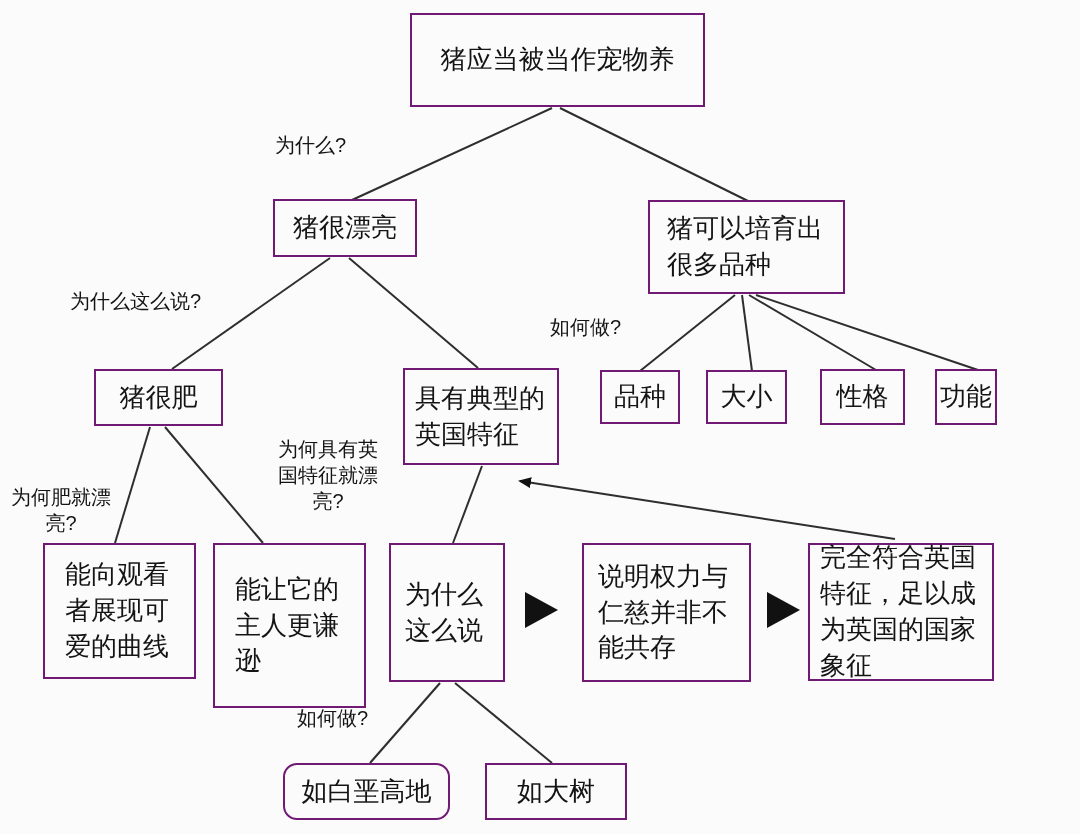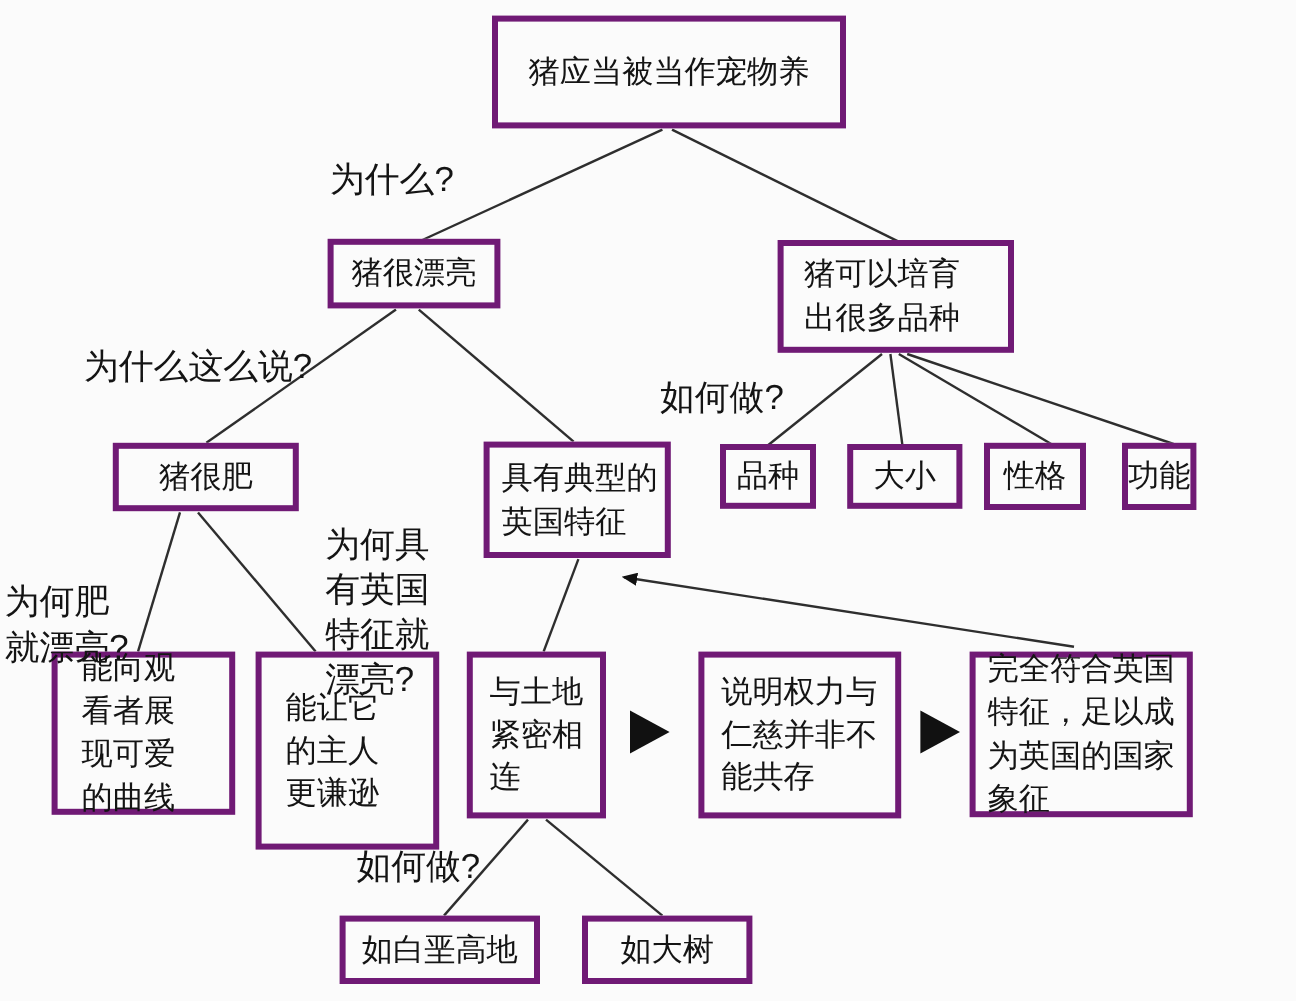--- a/index.html
+++ b/index.html
@@ -13,56 +13,57 @@
     background:#fbfbfb;
     overflow:hidden;
     color:#1f1f1f;
   }
   .edges{position:absolute;left:0;top:0;width:1080px;height:834px;}
   .edges line{stroke:#2e2e2e;stroke-width:2;}
   .edges polygon{fill:#111111;}
   .box{
     position:absolute;
     box-sizing:border-box;
-    border:5px solid #701a75;
+    border:2px solid #701a75;
     background:#fbfbfb;
     display:flex;
     align-items:center;
     justify-content:center;
     font-size:26px;
     line-height:1.38;
     text-align:center;
     color:#141414;
   }
   .box.ml{justify-content:flex-start;text-align:left;}
   .qlabel{
     position:absolute;
-    font-size:29px;
+    font-size:20px;
     line-height:1.3;
     color:#141414;
     white-space:nowrap;
+    text-align:center;
   }
   .qlabel.wrap{white-space:normal;}
 
   
   .n-root{left:410px;top:13px;width:295px;height:94px;}
   .n-pretty{left:273px;top:199px;width:144px;height:58px;}
   .n-breeds{left:648px;top:200px;width:197px;height:94px;padding-left:17px;padding-right:17px;}
-  .n-fat{left:94px;top:369px;width:155px;height:57px;}
+  .n-fat{left:94px;top:369px;width:129px;height:57px;}
   .n-english{left:403px;top:368px;width:156px;height:97px;padding-left:10px;padding-right:2px;}
   .n-variety{left:600px;top:370px;width:80px;height:54px;}
-  .n-size{left:706px;top:370px;width:96px;height:54px;}
+  .n-size{left:706px;top:370px;width:81px;height:54px;}
   .n-temperament{left:820px;top:369px;width:85px;height:56px;}
   .n-function{left:935px;top:369px;width:62px;height:56px;}
   .n-curves{left:43px;top:543px;width:153px;height:136px;padding-left:20px;padding-right:20px;}
   .n-humble{left:213px;top:543px;width:153px;height:165px;padding-left:20px;padding-right:20px;}
   .n-land{left:389px;top:543px;width:116px;height:139px;padding-left:14px;padding-right:14px;}
   .n-power{left:582px;top:543px;width:169px;height:139px;padding-left:14px;padding-right:14px;}
   .n-symbol{left:808px;top:543px;width:186px;height:138px;padding-left:10px;padding-right:10px;}
-  .n-chalk{left:283px;top:763px;width:167px;height:57px;}
+  .n-chalk{left:283px;top:763px;width:167px;height:57px;border-radius:14px;}
   .n-tree{left:485px;top:763px;width:142px;height:57px;}
 
   
   .q-why{left:275px;top:132px;}
   .q-why-say{left:70px;top:288px;}
   .q-how-breeds{left:550px;top:314px;}
   .q-why-fat{left:4px;top:436px;width:114px;margin-top:48px;}
   .q-why-english{left:271px;top:436px;width:114px;}
   .q-how-land{left:297px;top:705px;}
 </style>
@@ -99,21 +100,21 @@
   <div class="box n-pretty">猪很漂亮</div>
   <div class="box ml n-breeds">猪可以培育出很多品种</div>
   <div class="box n-fat">猪很肥</div>
   <div class="box ml n-english">具有典型的英国特征</div>
   <div class="box n-variety">品种</div>
   <div class="box n-size">大小</div>
   <div class="box n-temperament">性格</div>
   <div class="box n-function">功能</div>
   <div class="box ml n-curves">能向观看者展现可爱的曲线</div>
   <div class="box ml n-humble">能让它的主人更谦逊</div>
-  <div class="box ml n-land">与土地紧密相连</div>
+  <div class="box ml n-land">为什么这么说</div>
   <div class="box ml n-power">说明权力与仁慈并非不能共存</div>
   <div class="box ml n-symbol">完全符合英国特征，足以成为英国的国家象征</div>
   <div class="box n-chalk">如白垩高地</div>
   <div class="box n-tree">如大树</div>
 
   <div class="qlabel q-why">为什么?</div>
   <div class="qlabel q-why-say">为什么这么说?</div>
   <div class="qlabel q-how-breeds">如何做?</div>
   <div class="qlabel wrap q-why-fat">为何肥就漂亮?</div>
   <div class="qlabel wrap q-why-english">为何具有英国特征就漂亮?</div>

